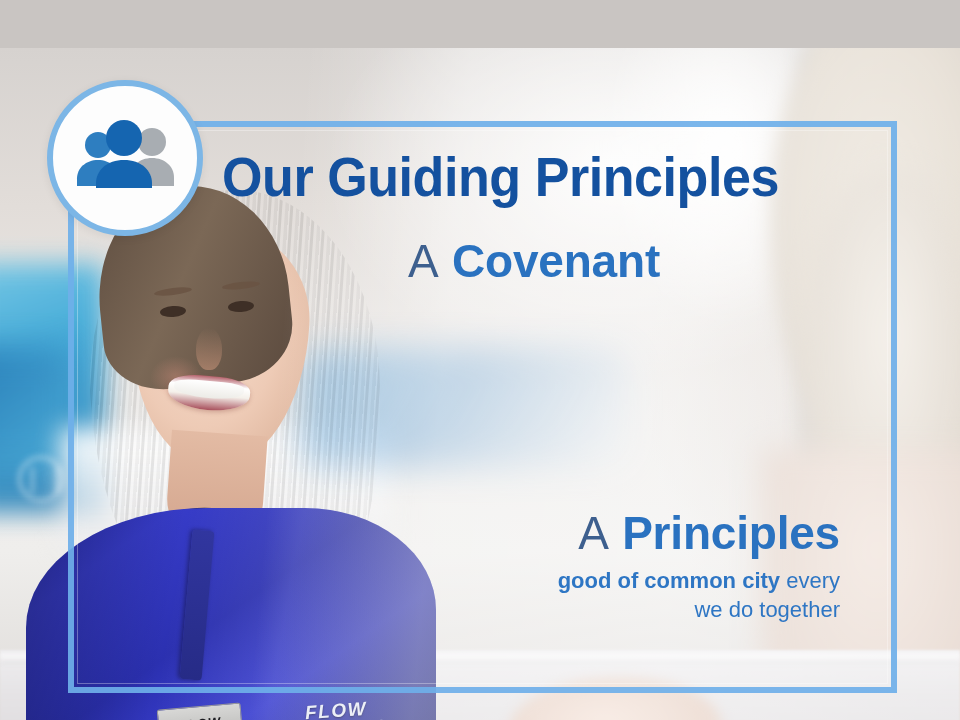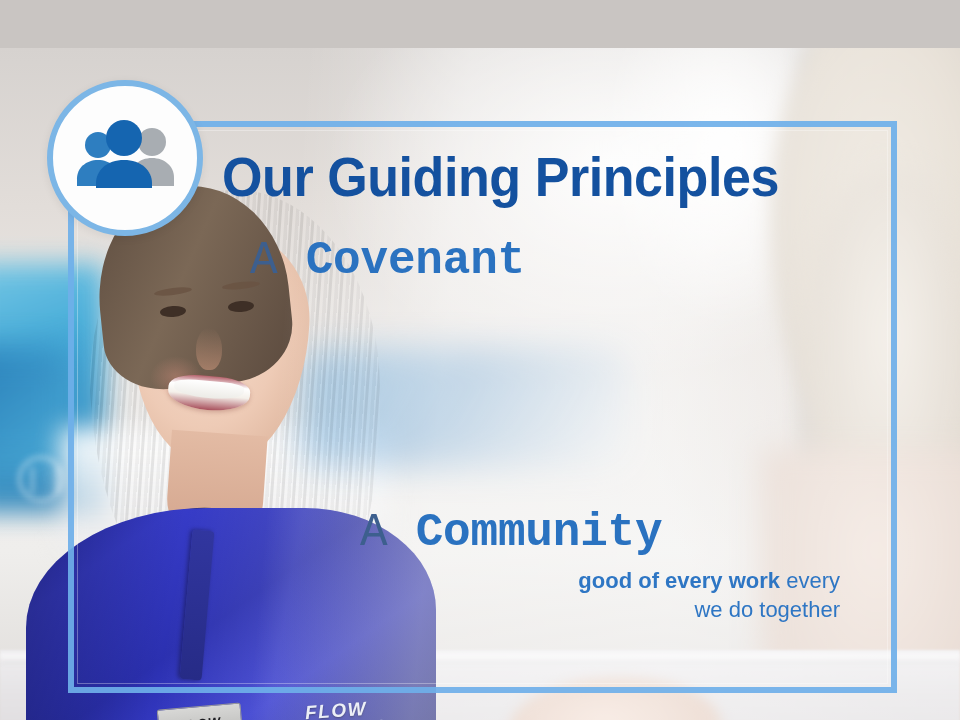--- a/index.html
+++ b/index.html
@@ -279,25 +279,25 @@
     letter-spacing:-0.5px;
     color:#14519f;
     transform:scaleX(.93);
     transform-origin:left center;
     white-space:nowrap;
   }
 
   .block{ position:absolute; }
 
   .headline{
-    font-family:Liberation Mono, monospace;
+    font-family:Liberation Sans, sans-serif;
     font-size:46px;
     line-height:1.02;
     white-space:nowrap;
-    text-align:left;
+    text-align:right;
   }
   .headline .art{
     font-weight:normal;
     color:#3d5f8e;
     letter-spacing:0.5px;
   }
   .headline .key{
     font-weight:bold;
     color:#2a72c0;
     letter-spacing:-0.2px;
@@ -399,21 +399,21 @@
     <div class="headline">
       <span class="art">A</span>
       <span class="key">Covenant</span>
     </div>
   </div>
 
 
   <div class="block" id="blk-commitment">
     <div class="headline">
       <span class="art">A</span>
-      <span class="key">Community</span>
+      <span class="key">Principles</span>
     </div>
     <div class="sub">
-        <div><b>good of every work</b><span> every</span></div>
+        <div><b>good of common city</b><span> every</span></div>
         <div><span>we do together</span></div>
       </div>
   </div>
 
 </div>
 
 </body></html>

